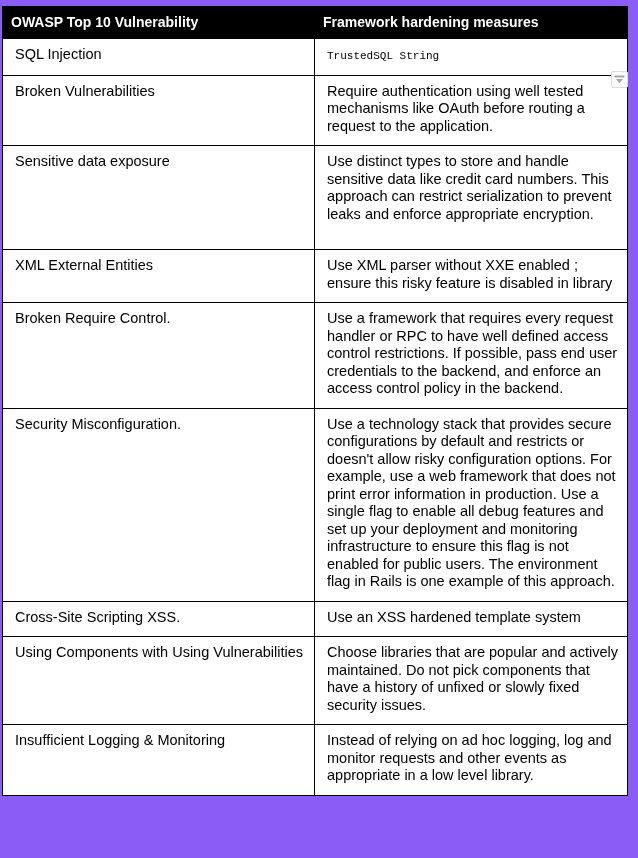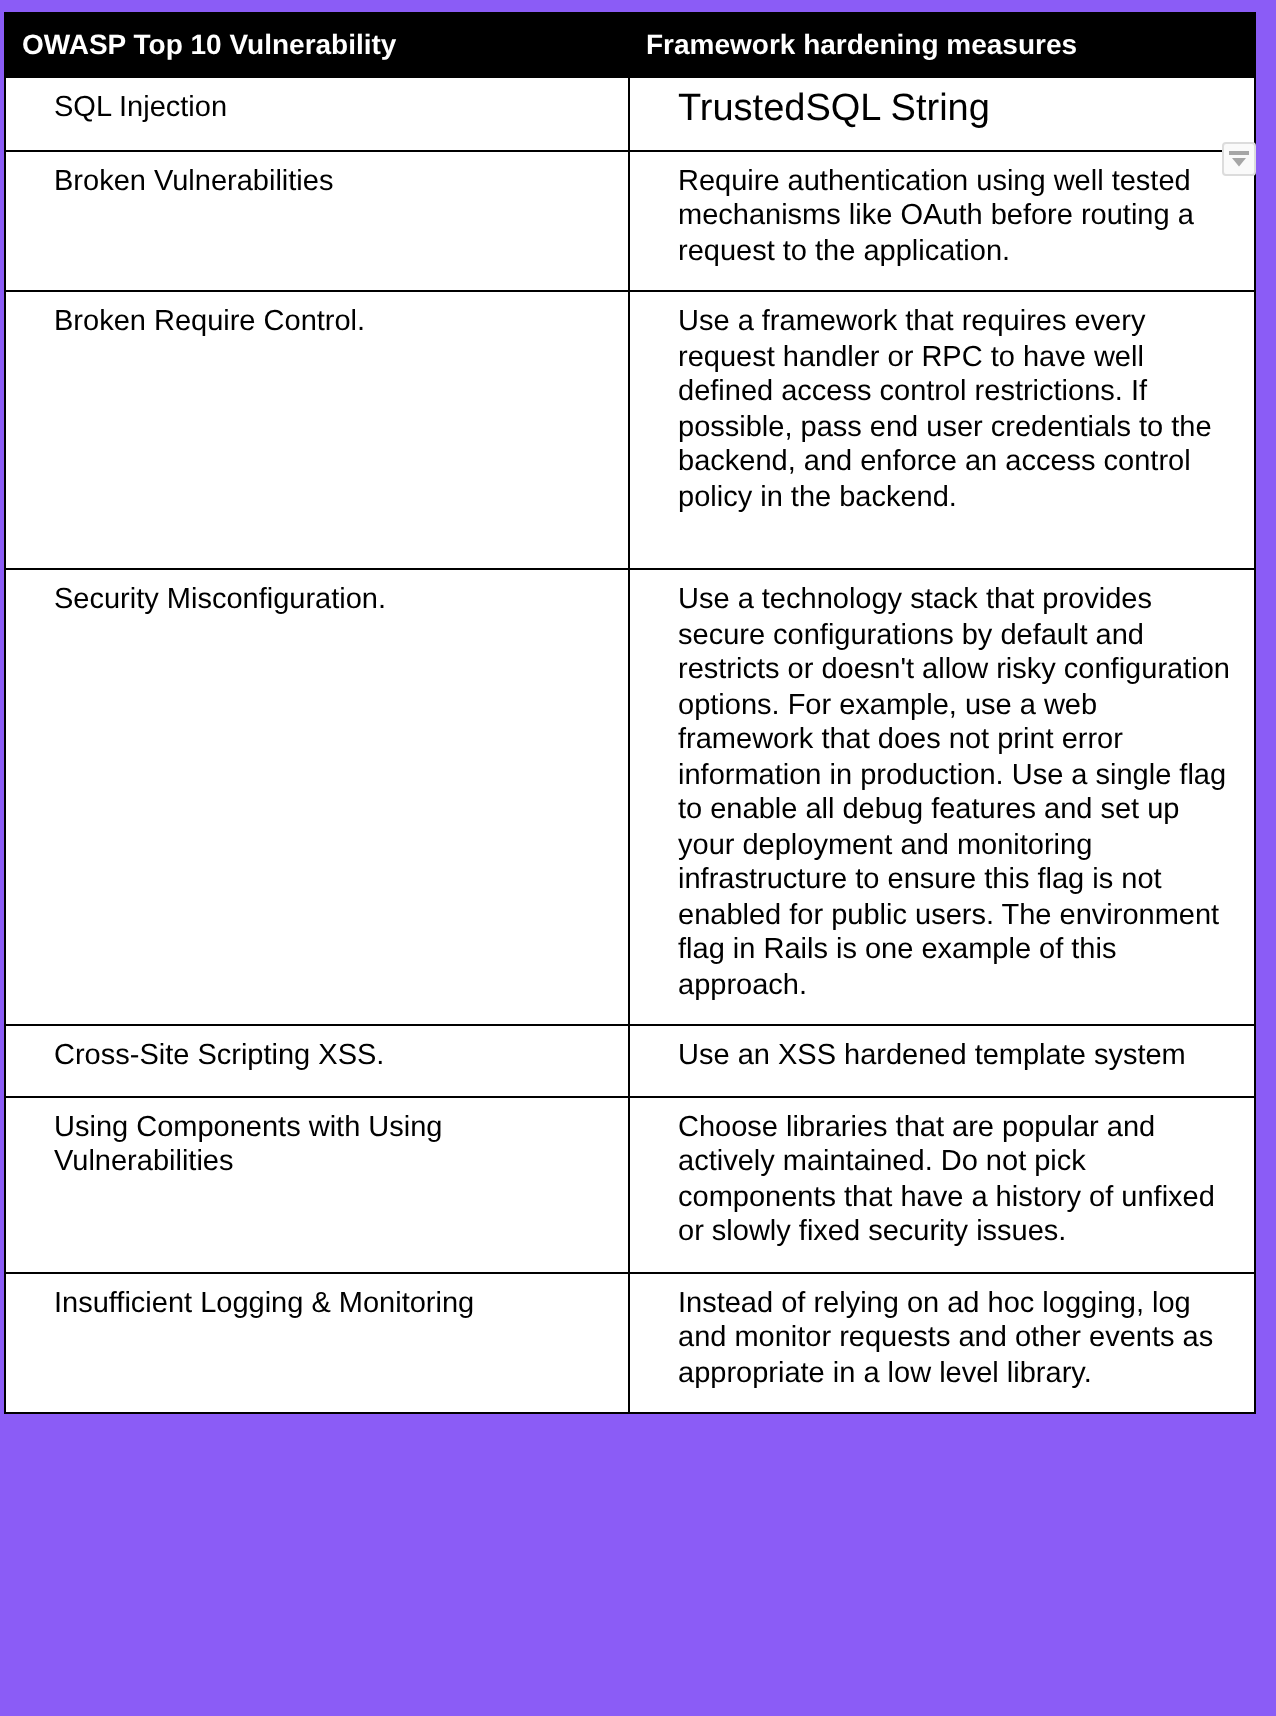--- a/index.html
+++ b/index.html
@@ -31,29 +31,29 @@
     background: #000000;
     color: #ffffff;
     font-size: 14px;
     font-weight: bold;
     padding: 7px 8px;
     line-height: 17px;
   }
   table.doc-table td {
     font-size: 14.5px;
     line-height: 17.5px;
-    padding: 7px 8px 10px 24px;
+    padding: 7px 8px 10px 12px;
     background: #ffffff;
   }
   .col-vuln { width: 312px; }
   tbody tr:nth-child(1) td { padding-bottom: 9px; }
   tbody tr:nth-child(3) td { padding-bottom: 26px; }
   .serif {
-    font-family: Liberation Sans, sans-serif;
-    font-size: 19px;
+    font-family: Liberation Mono, monospace;
+    font-size: 11px;
   }
   .comment-marker {
     position: absolute;
     left: 611px;
     top: 71px;
     width: 17px;
     height: 17px;
     background: #fafafa;
     border: 1px solid #dcdcdc;
     border-radius: 2px;
@@ -83,20 +83,28 @@
     <tbody>
         <tr>
           <td>SQL Injection</td>
           <td><span class="serif">TrustedSQL String</span></td>
         </tr>
         <tr>
           <td>Broken Vulnerabilities</td>
           <td><span>Require authentication using well tested mechanisms like OAuth before routing a request to the application.</span></td>
         </tr>
         <tr>
+          <td>Sensitive data exposure</td>
+          <td><span>Use distinct types to store and handle sensitive data like credit card numbers. This approach can restrict serialization to prevent leaks and enforce appropriate encryption.</span></td>
+        </tr>
+        <tr>
+          <td>XML External Entities</td>
+          <td><span>Use XML parser without XXE enabled ; ensure this risky feature is disabled in library</span></td>
+        </tr>
+        <tr>
           <td>Broken Require Control.</td>
           <td><span>Use a framework that requires every request handler or RPC to have well defined access control restrictions. If possible, pass end user credentials to the backend, and enforce an access control policy in the backend.</span></td>
         </tr>
         <tr>
           <td>Security Misconfiguration.</td>
           <td><span>Use a technology stack that provides secure configurations by default and restricts or doesn't allow risky configuration options. For example, use a web framework that does not print error information in production. Use a single flag to enable all debug features and set up your deployment and monitoring infrastructure to ensure this flag is not enabled for public users. The environment flag in Rails is one example of this approach.</span></td>
         </tr>
         <tr>
           <td>Cross-Site Scripting XSS.</td>
           <td><span>Use an XSS hardened template system</span></td>

